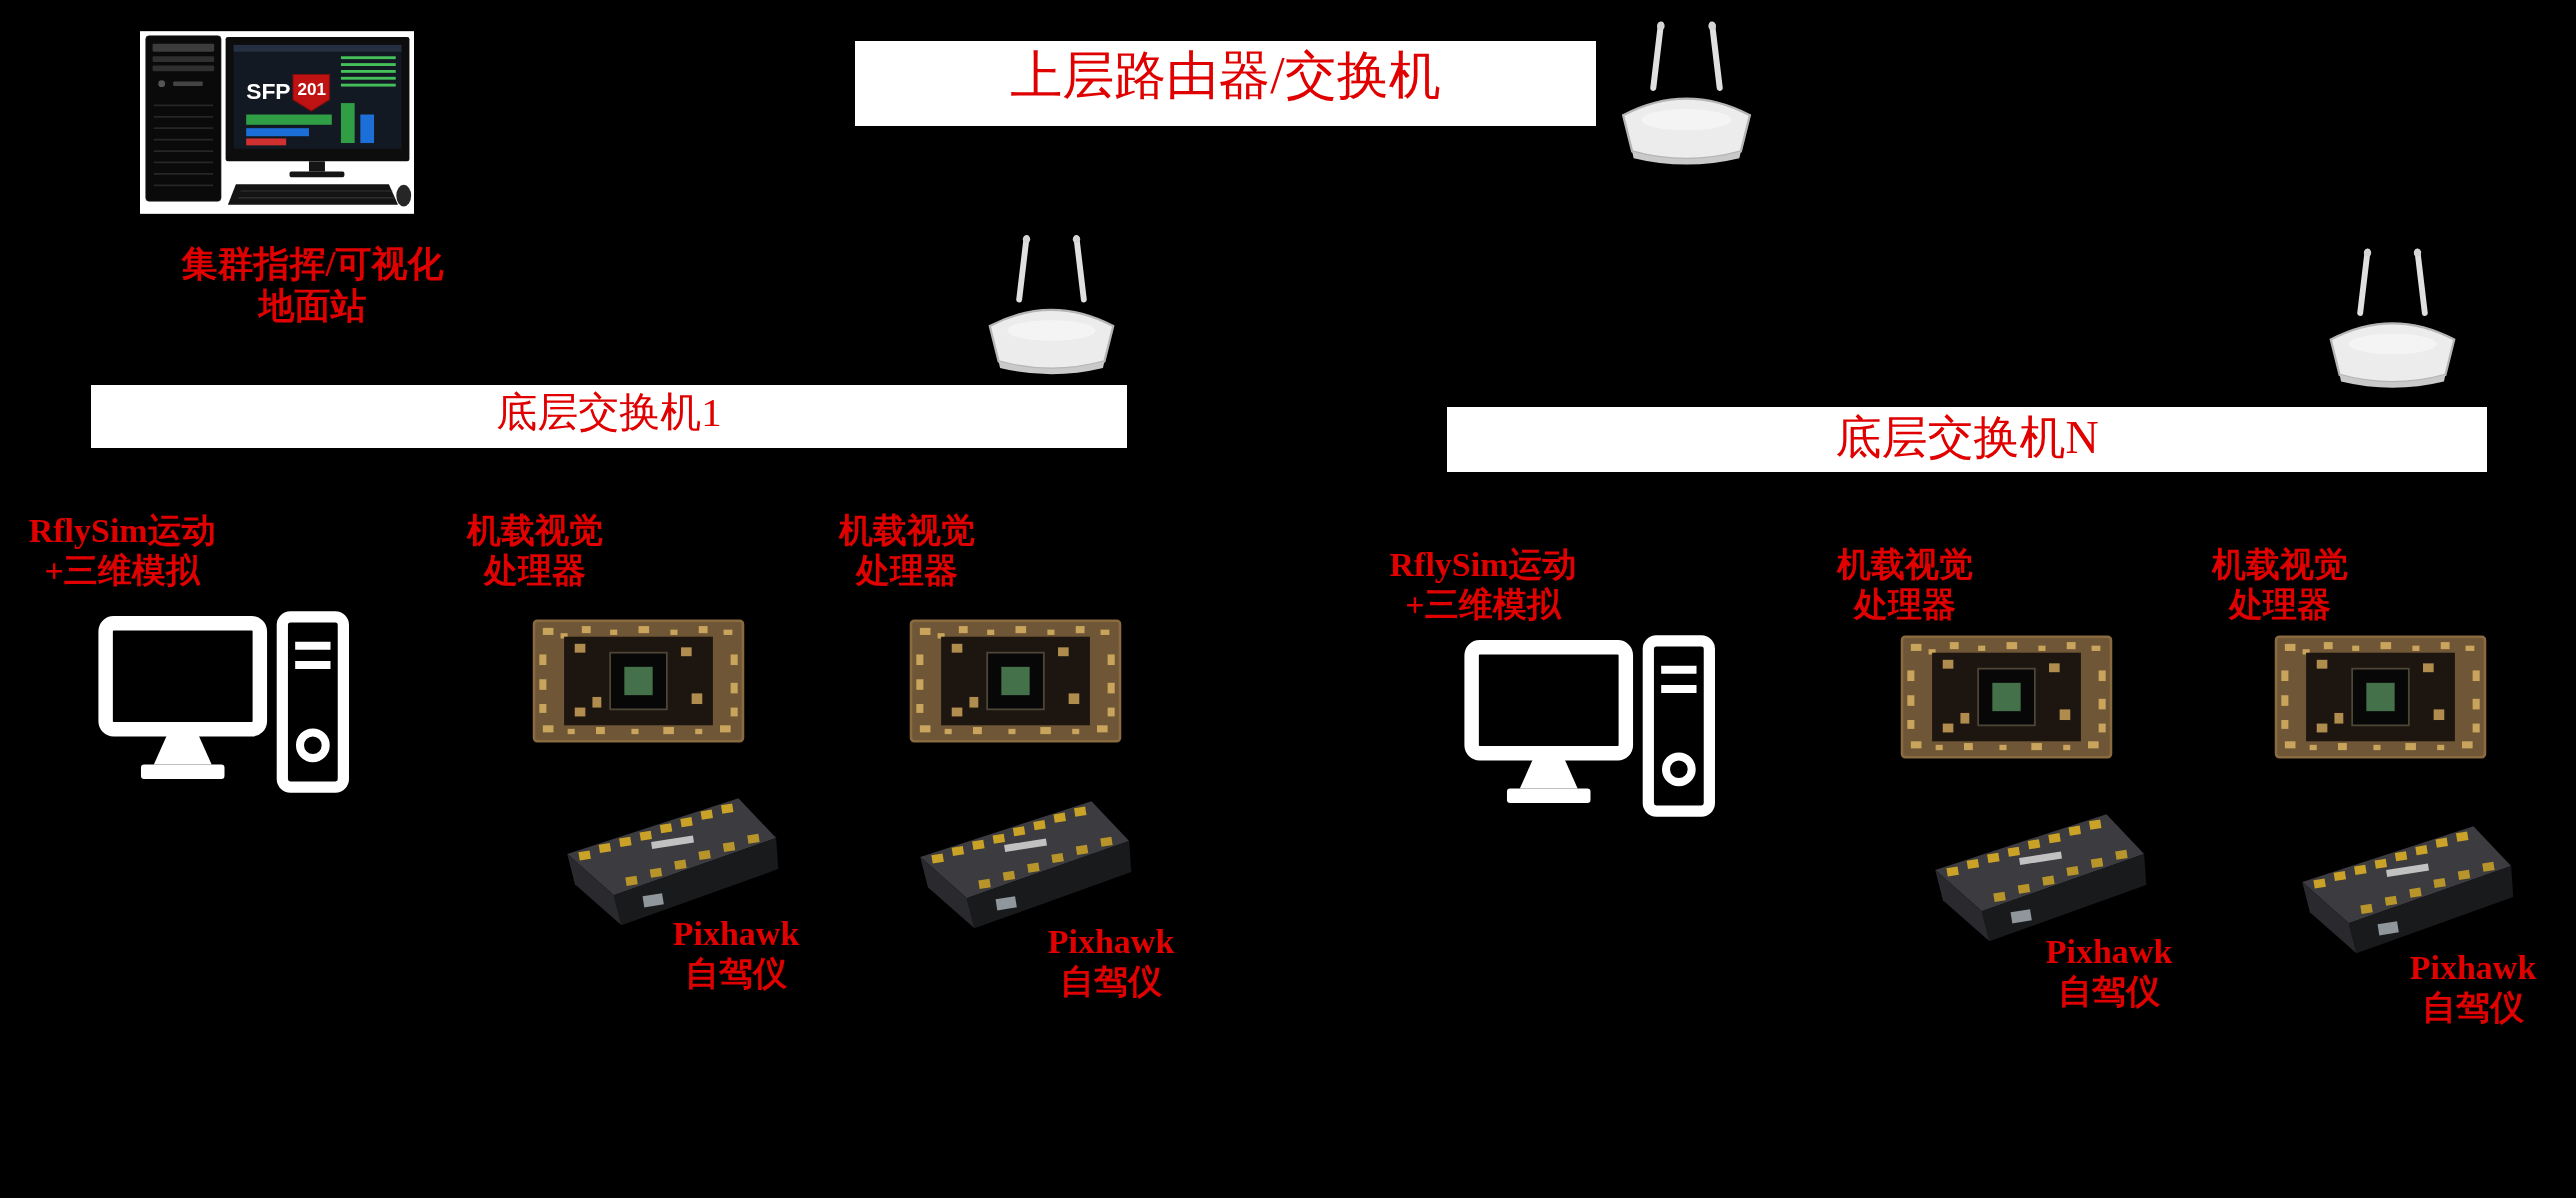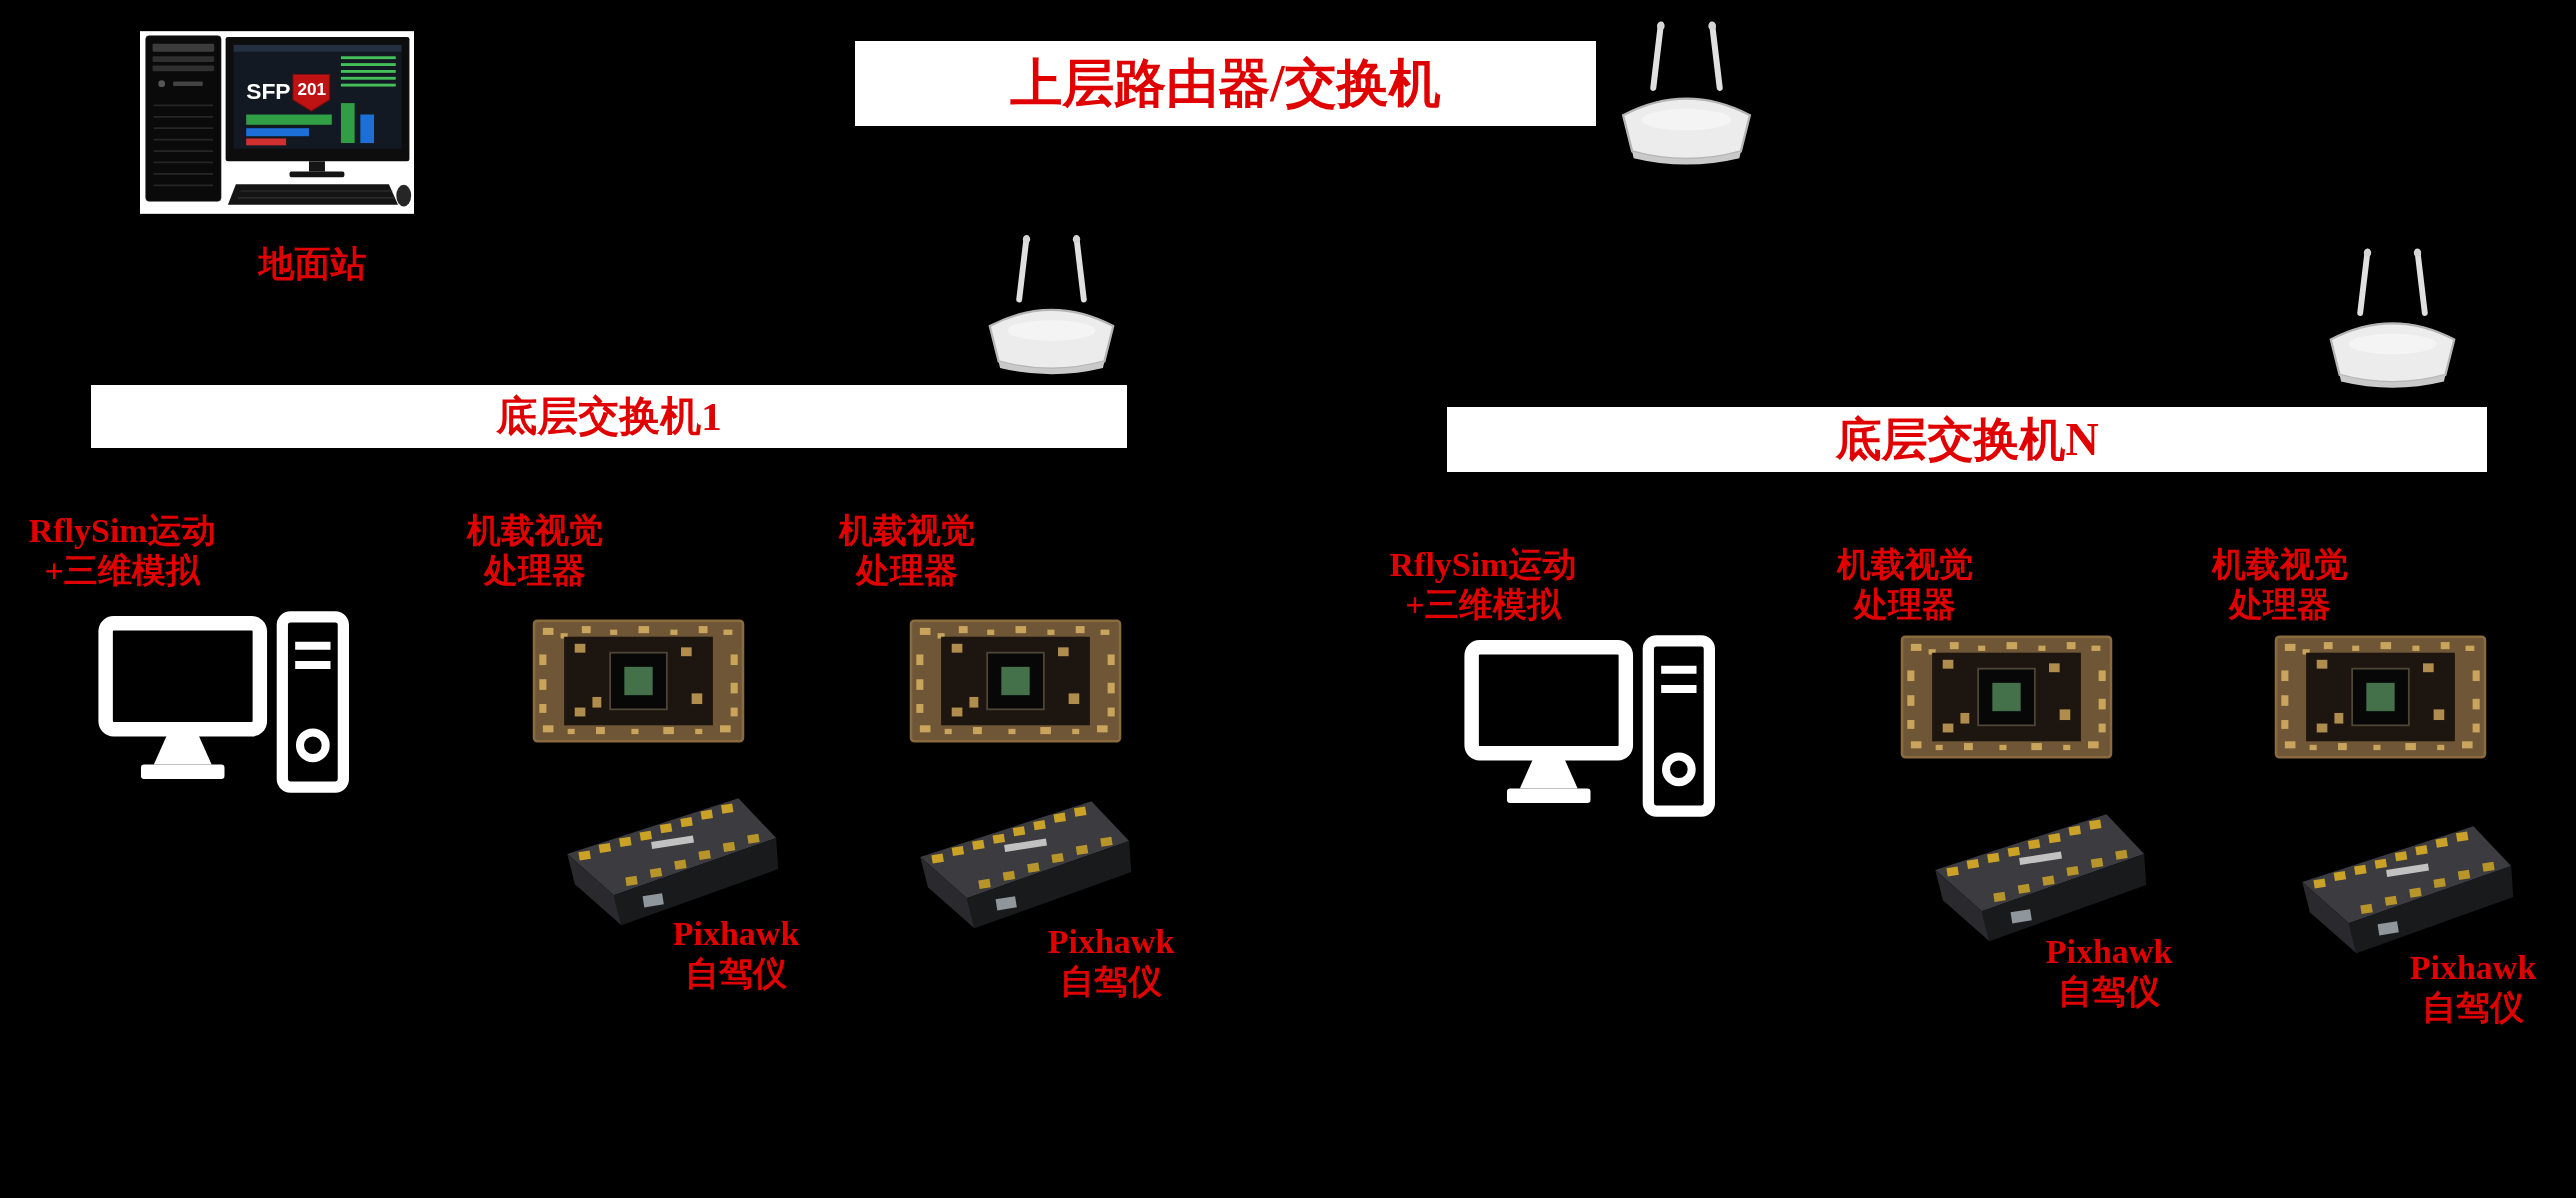--- a/index.html
+++ b/index.html
@@ -6,22 +6,22 @@
   html { background:#000; }
   body {
     width:2576px; height:1199px; position:relative; overflow:hidden;
     background: var(--background, #000000);
     font-family:"Liberation Serif","DejaVu Serif",serif;
   }
   .abs { position:absolute; }
   .bar {
     background: var(--bar-background, #ffffff);
     color: var(--label-red, #e00000);
-    display:flex; align-items:center; justify-content:center;
-    font-weight:700;
+    display:flex; align-items:flex-start; justify-content:center;
+    font-weight:400;
   }
   .red-label {
     color: var(--label-red, #e00000);
     font-weight:bold; text-align:center; line-height:1.18;
   }
   .red-label span { display:block; }
   svg.fill { width:100%; height:100%; display:block; }
 </style>
 </head>
 <body>
@@ -165,20 +165,21 @@
       <path d="M168 268 L436 268 L452 304 L154 304 Z" fill="#141414"></path>
       <g stroke="#333333" stroke-width="2">
         <line x1="176" y1="280" x2="442" y2="280"></line>
           <line x1="172" y1="292" x2="446" y2="292"></line>
       </g>
       <ellipse cx="462" cy="288" rx="13" ry="19" fill="#262626"></ellipse>
     </svg>
   </div>
 
   <div class="abs red-label" style="left:122px;top:243px;width:381px;font-size:36px">
+    <span>集群指挥/可视化</span>
     <span>地面站</span>
   </div>
 
   <div class="abs bar" style="left:855px;top:41px;width:741px;height:85px;font-size:52px">
     <span>上层路由器/交换机</span>
   </div>
   <div class="abs" style="left:1611px;top:17px;width:151px;height:154px">
     <svg class="fill" viewBox="0 0 100 100">
         <use href="#sym-router"></use>
       </svg>

